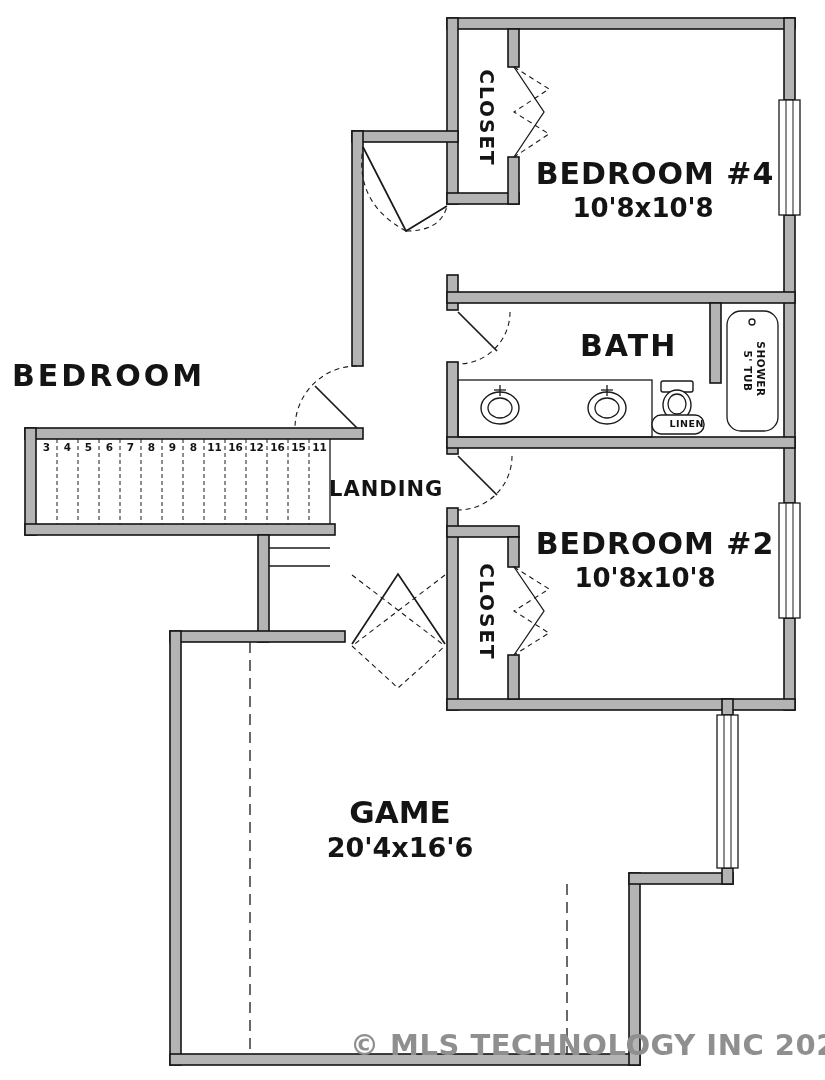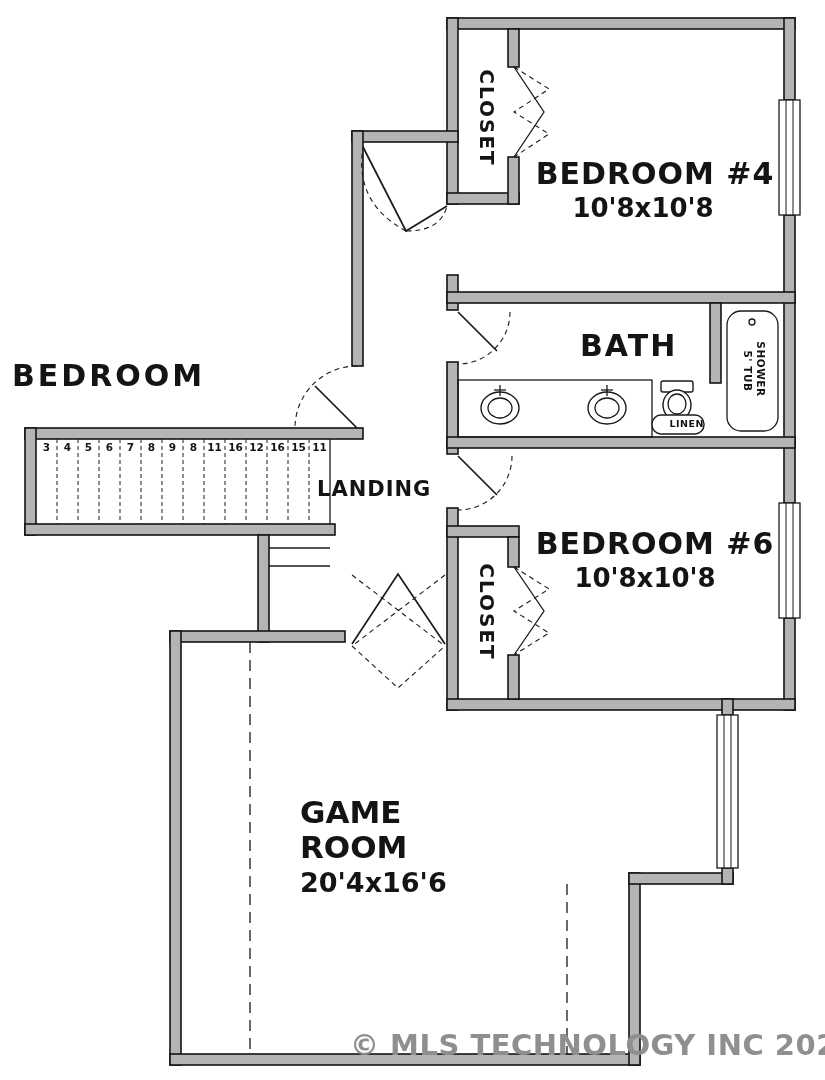--- a/index.html
+++ b/index.html
@@ -15,24 +15,24 @@
   .win{fill:#fff;stroke:#1a1a1a;stroke-width:1.3;}
   .winline{stroke:#1a1a1a;stroke-width:1;}
   .fix{fill:#fff;stroke:#1a1a1a;stroke-width:1.4;}
   .tubtext{font-family:"DejaVu Sans",sans-serif;font-weight:bold;font-size:10.5px;fill:#141414;
            text-anchor:middle;letter-spacing:.5px;}
   .lbl{position:absolute;font-weight:bold;color:var(--text,#141414);white-space:nowrap;}
   .lbl-storage{left:12px;top:358px;font-size:30px;letter-spacing:3px;}
   .lbl-bed4{left:520px;top:156px;width:270px;text-align:center;font-size:30px;letter-spacing:1px;}
   .lbl-bed4dims{left:513px;top:193px;width:260px;text-align:center;font-size:26px;}
   .lbl-bath{left:580px;top:328px;font-size:30px;letter-spacing:2px;}
-  .lbl-landing{left:317px;top:477px;font-size:21px;letter-spacing:1px;}
+  .lbl-landing{left:329px;top:477px;font-size:21px;letter-spacing:1px;}
   .lbl-bed3{left:520px;top:526px;width:270px;text-align:center;font-size:30px;letter-spacing:1px;}
   .lbl-bed3dims{left:515px;top:563px;width:260px;text-align:center;font-size:26px;}
-  .lbl-game{left:300px;top:795px;width:200px;text-align:left;font-size:31px;line-height:35px;}
+  .lbl-game{left:300px;top:795px;width:200px;text-align:center;font-size:31px;line-height:35px;}
   .lbl-gamedims{display:block;font-size:27px;}
   .lbl-closet{width:140px;height:26px;line-height:26px;text-align:center;font-size:20px;
               letter-spacing:2px;transform:rotate(90deg);}
   .lbl-closet4{left:417px;top:105px;}
   .lbl-closet3{left:417px;top:599px;}
   .lbl-linen{left:652px;top:418px;width:52px;text-align:right;font-size:9.5px;letter-spacing:.5px;}
   .watermark{left:350px;top:1028px;width:465px;text-align:right;font-size:29px;
              color:var(--watermark,#8f8f8f);letter-spacing:.5px;z-index:5;}
   #stair-numbers{position:absolute;left:36px;top:441px;width:294px;height:16px;display:flex;
                  font-size:10.5px;font-weight:bold;color:#141414;}
@@ -191,26 +191,25 @@
         </text>
       </g>
     </g>
   </svg>
 
   <div class="lbl lbl-storage">BEDROOM</div>
   <div class="lbl lbl-bed4">BEDROOM #4</div>
   <div class="lbl lbl-bed4dims">10'8x10'8</div>
   <div class="lbl lbl-bath">BATH</div>
   <div class="lbl lbl-landing">LANDING</div>
-  <div class="lbl lbl-bed3">BEDROOM #6</div>
+  <div class="lbl lbl-bed3">BEDROOM #2</div>
   <div class="lbl lbl-bed3dims">10'8x10'8</div>
 
   <div class="lbl lbl-game">
     <span>GAME</span><br>
-    <span>ROOM</span>
     <span class="lbl-gamedims">20'4x16'6</span>
   </div>
 
   <div class="lbl lbl-closet lbl-closet4">CLOSET</div>
   <div class="lbl lbl-closet lbl-closet3">CLOSET</div>
   <div class="lbl lbl-linen">LINEN</div>
 
   <div id="stair-numbers">
       <span>3</span>
       <span>4</span>

